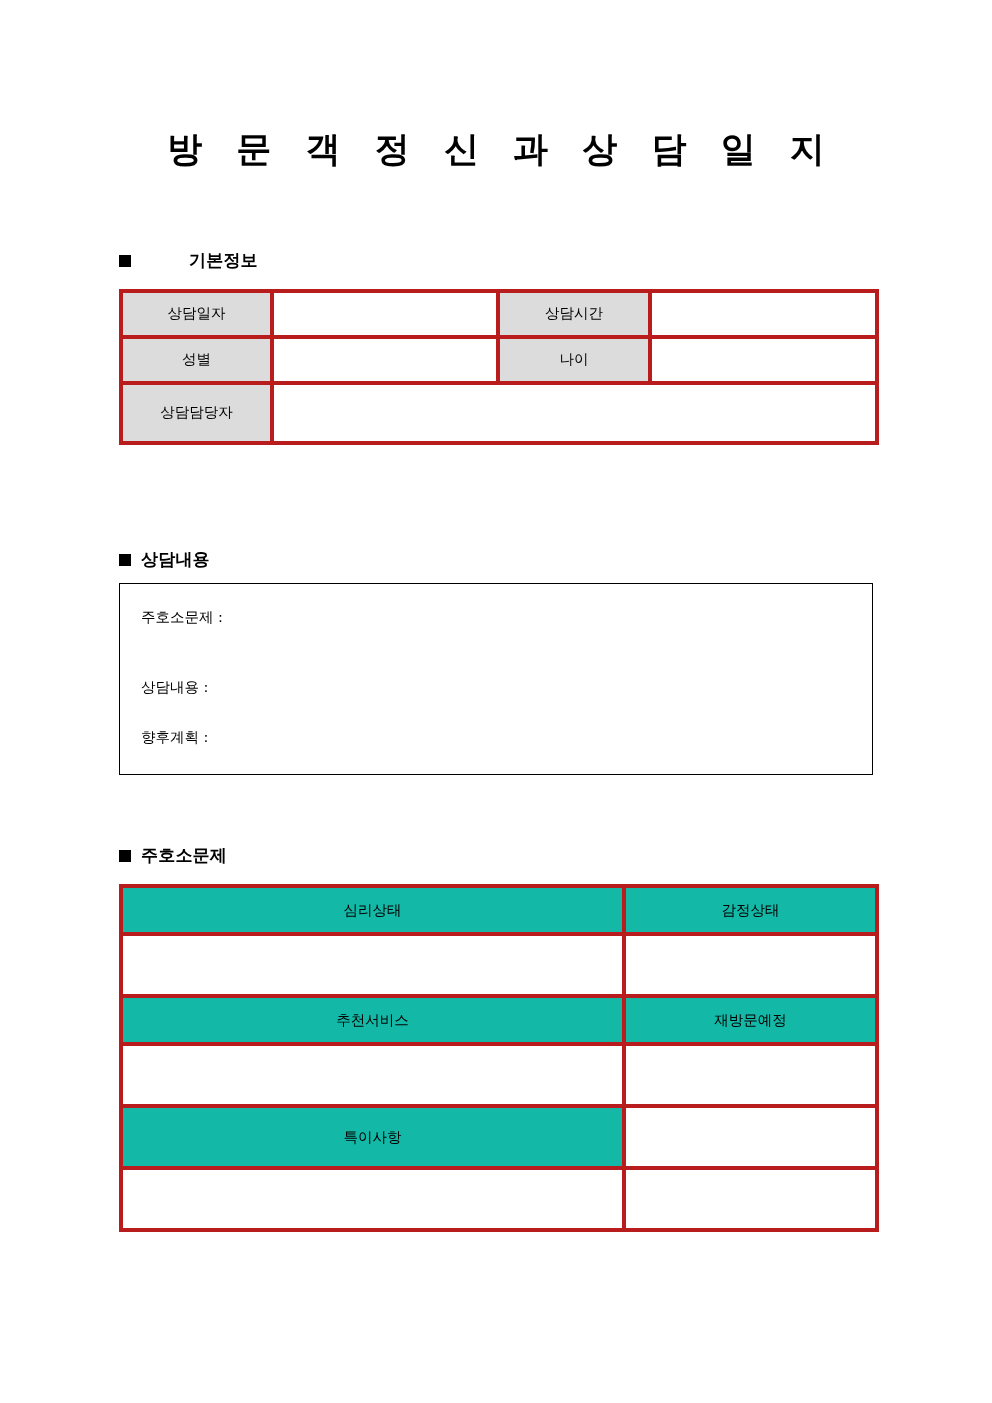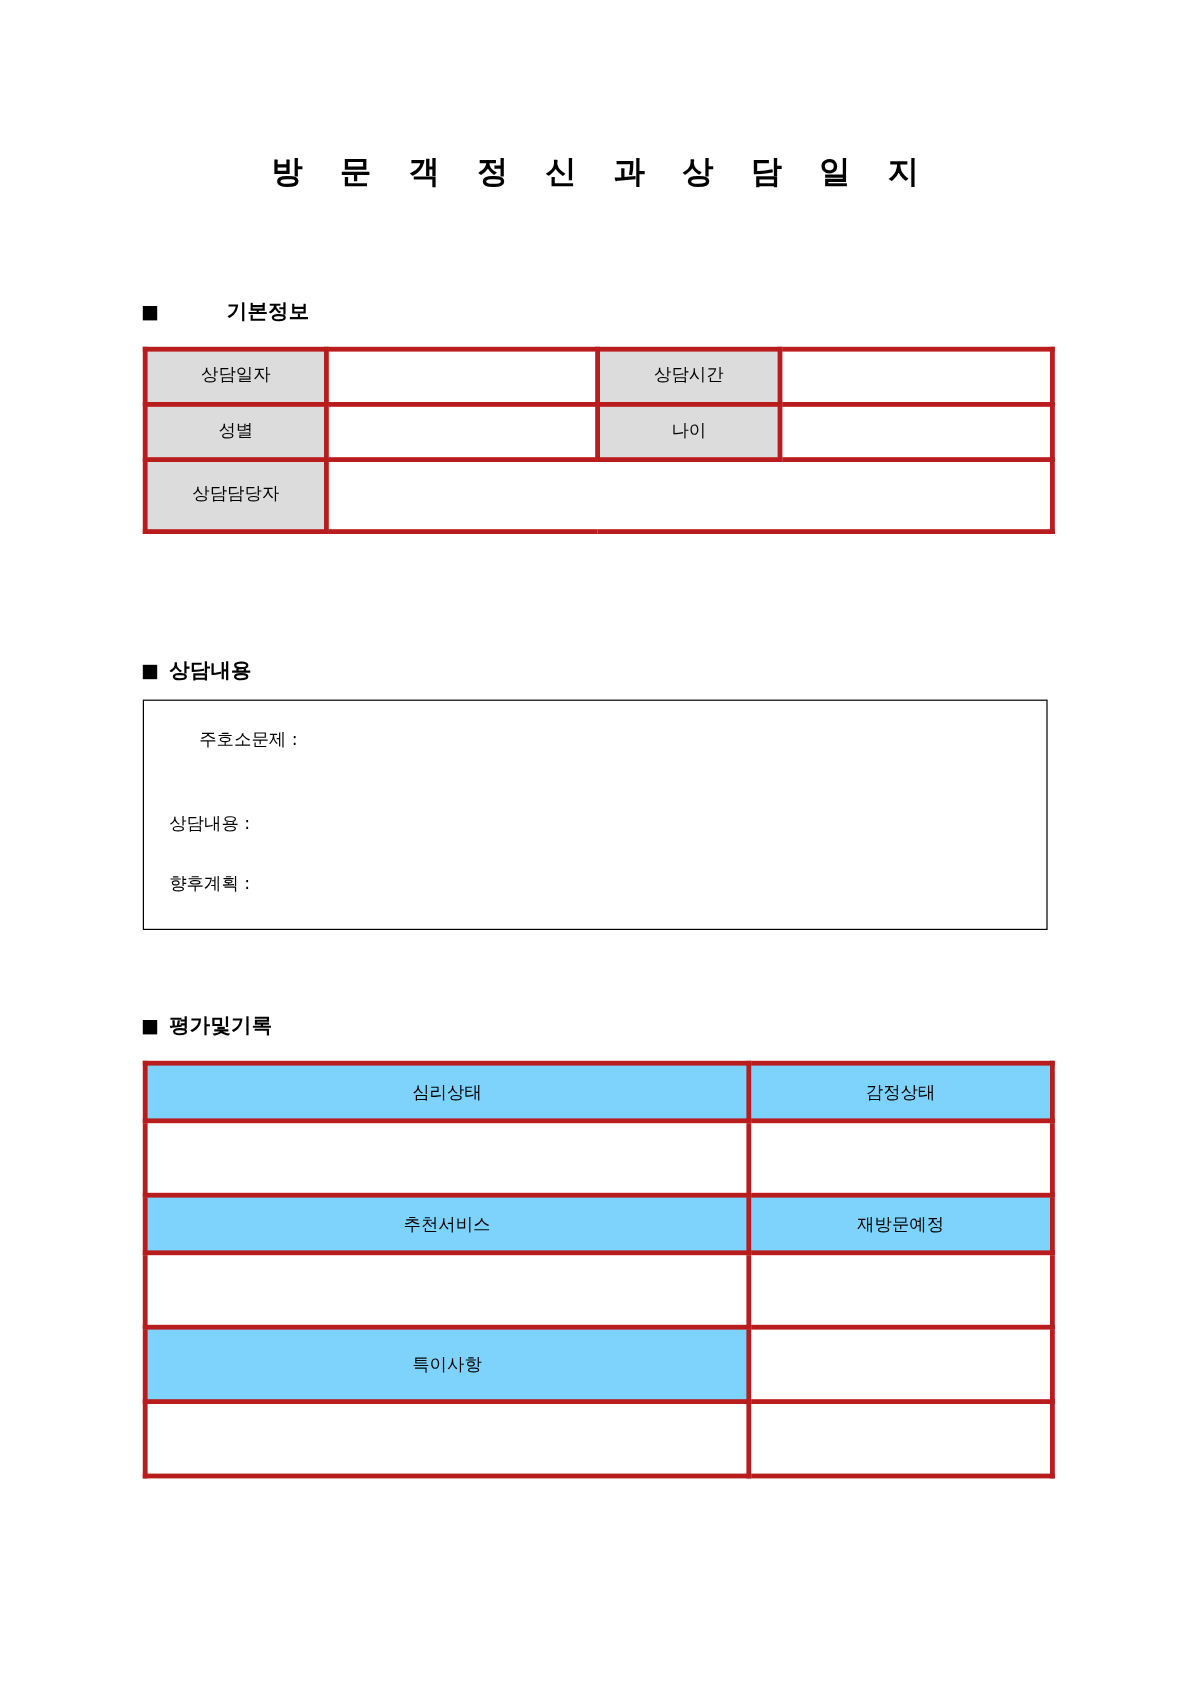--- a/index.html
+++ b/index.html
@@ -25,21 +25,21 @@
     background: #ffffff;
   }
 
   
   .doc-title {
     position: absolute;
     top: 128px;
     left: 0;
     width: 992px;
     text-align: center;
-    font-size: 26px;
+    font-size: 35px;
     font-weight: bold;
     letter-spacing: 11px;
     text-indent: 11px;
     line-height: 1.25;
     white-space: nowrap;
   }
 
   
   .section-heading {
     position: absolute;
@@ -110,31 +110,31 @@
     background: #ffffff;
     box-sizing: border-box;
   }
   #content-box .content-line {
     position: absolute;
     left: 21px;
     font-size: 14.5px;
     line-height: 1;
     white-space: nowrap;
   }
-  #content-line-1 { top: 26px; margin-left: 25px; }
+  #content-line-1 { top: 26px; }
   #content-line-2 { top: 96px; }
   #content-line-3 { top: 134px; margin-top: 12px; }
 
   
   #table-eval {
     top: 884px;
     left: 119px;
     width: 756px;
   }
-  #table-eval td.eval-head { height: 44px; background: #7dd3fc; margin-left: 24px; }
+  #table-eval td.eval-head { height: 44px; background: #14b8a6; margin-left: 24px; }
   #table-eval td.eval-body { height: 58px; background: #ffffff; }
 </style>
 </head>
 <body>
 
 <div class="page">
 
   <div class="doc-title">방 문 객 정 신 과 상 담 일 지</div>
 
   <div class="section-heading" id="heading-basic">
@@ -175,21 +175,21 @@
   </div>
 
   <div id="content-box">
     <div class="content-line" id="content-line-1">주호소문제 :</div>
     <div class="content-line" id="content-line-2">상담내용 :</div>
     <div class="content-line" id="content-line-3">향후계획 :</div>
   </div>
 
   <div class="section-heading" id="heading-eval">
     <span class="bullet"></span>
-    <span class="heading-text">평가및기록</span>
+    <span class="heading-text">주호소문제</span>
   </div>
 
   <table class="form-table" id="table-eval">
     <colgroup>
       <col style="width:503px">
       <col style="width:253px">
     </colgroup>
     <tbody>
       <tr>
         <td class="eval-head">심리상태</td>

